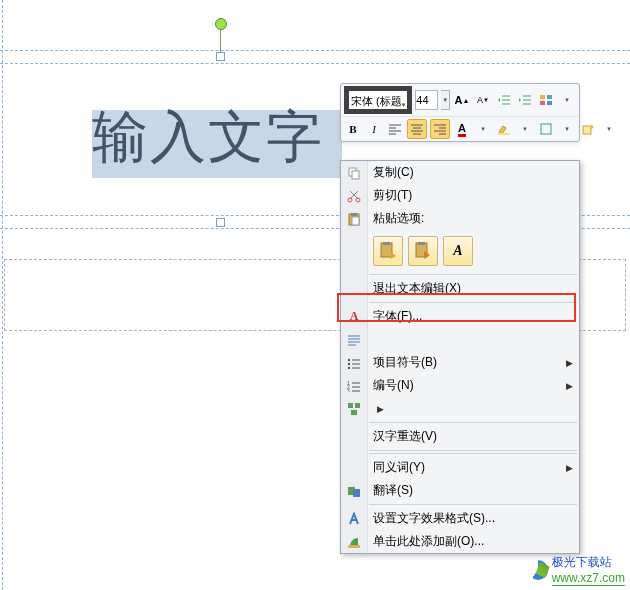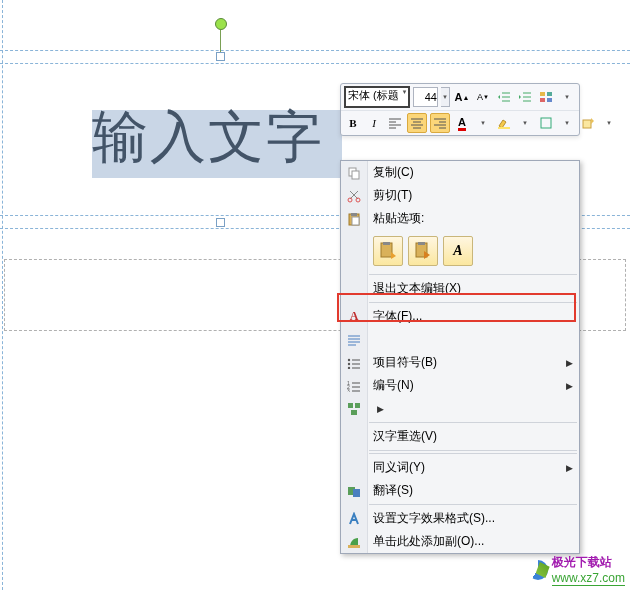--- a/index.html
+++ b/index.html
@@ -9,42 +9,42 @@
 .rot-handle{position:absolute;width:10px;height:10px;border:1px solid #5a8a3a;border-radius:50%;background:#9be24b}
 .rot-stem{position:absolute;width:1px;background:#7aa055}
 .sq-handle{position:absolute;width:7px;height:7px;border:1px solid #7aa0c5;background:#fff}
 .title-sel{position:absolute;left:92px;top:110px;width:250px;height:68px;background:#c9d6e6}
 .title-text{position:absolute;left:92px;top:100px;font-family:SimSun,serif;font-size:56px;color:#435468;letter-spacing:2px;white-space:nowrap}
 .sub-box{position:absolute;left:5px;top:260px;width:620px;height:70px;outline:1px dashed #b0b0b0}
 .sub-text{position:absolute;left:18px;top:276px;font-family:SimSun,serif;font-size:34px;color:#b8b8b8;white-space:nowrap}
 .mini-toolbar{position:absolute;left:340px;top:83px;width:238px;background:#f6f7fa;border:1px solid #a9b2c0;border-radius:3px;box-shadow:0 2px 4px rgba(0,0,0,.1);font-size:11px}
 .mt-row{display:flex;align-items:center;padding:2px 3px;gap:3px}
 .mt-row+.mt-row{border-top:1px solid #e0e4ea}
-.mt-font{width:72px;height:18px;border:2px solid #404040;background:#fff;font-size:11px;padding:0 2px;display:flex;align-items:flex-start;justify-content:space-between}
-.mt-size{width:28px;height:18px;border:1px solid #aeb4c0;background:#fff;text-align:right;line-height:18px}
+.mt-font{width:72px;height:18px;border:5px solid #404040;background:#fff;font-size:11px;padding:0 2px;display:flex;align-items:flex-end;justify-content:space-between}
+.mt-size{width:28px;height:18px;border:1px solid #aeb4c0;background:#fff;text-align:left;line-height:18px}
 .mt-dd{width:10px;height:18px;border:1px solid #aeb4c0;border-left:0;background:#eef0f5;display:flex;align-items:center;justify-content:center}
 .mt-btn{min-width:18px;height:18px;display:flex;align-items:center;justify-content:center;border-radius:2px;cursor:pointer}
 .mt-btn.active{background:#fbd679;border:1px solid #d9a93e}
 .tri{font-size:7px;color:#555}
 .context-menu{position:absolute;left:340px;top:160px;width:238px;background:#f4f5f7;border:1px solid #9fa8b8;box-shadow:2px 2px 5px rgba(0,0,0,.25);font-size:12px}
 .cm-icon-col{position:absolute;left:0;top:0;bottom:0;width:26px;background:#eceef2;border-right:1px solid #dadde3}
 .cm-item{position:relative;display:flex;align-items:center;height:23px;padding-left:32px;padding-right:6px;cursor:pointer}
 .cm-item .ico{position:absolute;left:4px;width:18px;height:18px;display:flex;align-items:center;justify-content:center}
 .cm-item .lbl{flex:1}
 .cm-item .arr{font-size:9px;color:#333;margin-left:4px}
 .cm-sep{height:1px;margin:2px 2px 2px 28px;background:#cfd3da}
 .cm-paste-section{padding:3px 6px 6px 32px;position:relative}
 .cm-paste-row{display:flex;gap:5px;margin-top:3px}
 .paste-btn{width:28px;height:28px;border:1px solid #c9b67a;background:linear-gradient(#fff6e0,#fbe7a0);border-radius:2px;display:flex;align-items:center;justify-content:center;font-size:14px}
 .highlight-box{position:absolute;left:337px;top:293px;width:235px;height:25px;border:2px solid #e23a2e;pointer-events:none}
 .watermark{position:absolute;right:5px;bottom:4px;display:flex;align-items:center;gap:4px;font-size:12px}
 .wm-logo{width:20px;height:20px;position:relative}
 .wm-logo::before{content:"";position:absolute;inset:0;border-radius:50%;background:conic-gradient(#3b82d6 0 60%,transparent 0)}
 .wm-logo::after{content:"";position:absolute;left:8px;top:2px;width:14px;height:16px;background:linear-gradient(45deg,#8bc53f,#5aa021);clip-path:polygon(30% 0,100% 30%,70% 100%,0 70%)}
-.wm-text1{color:#a21caf;font-weight:bold}
+.wm-text1{color:#1d4ed8;font-weight:normal}
 .wm-text2{color:#3aa535}
 .under{border-bottom:1px solid currentColor}
 svg{display:block}
 </style>
 </head>
 <body>
 
 <div class="canvas">
 
   <div class="dashed-h" style="top:50px"></div>

